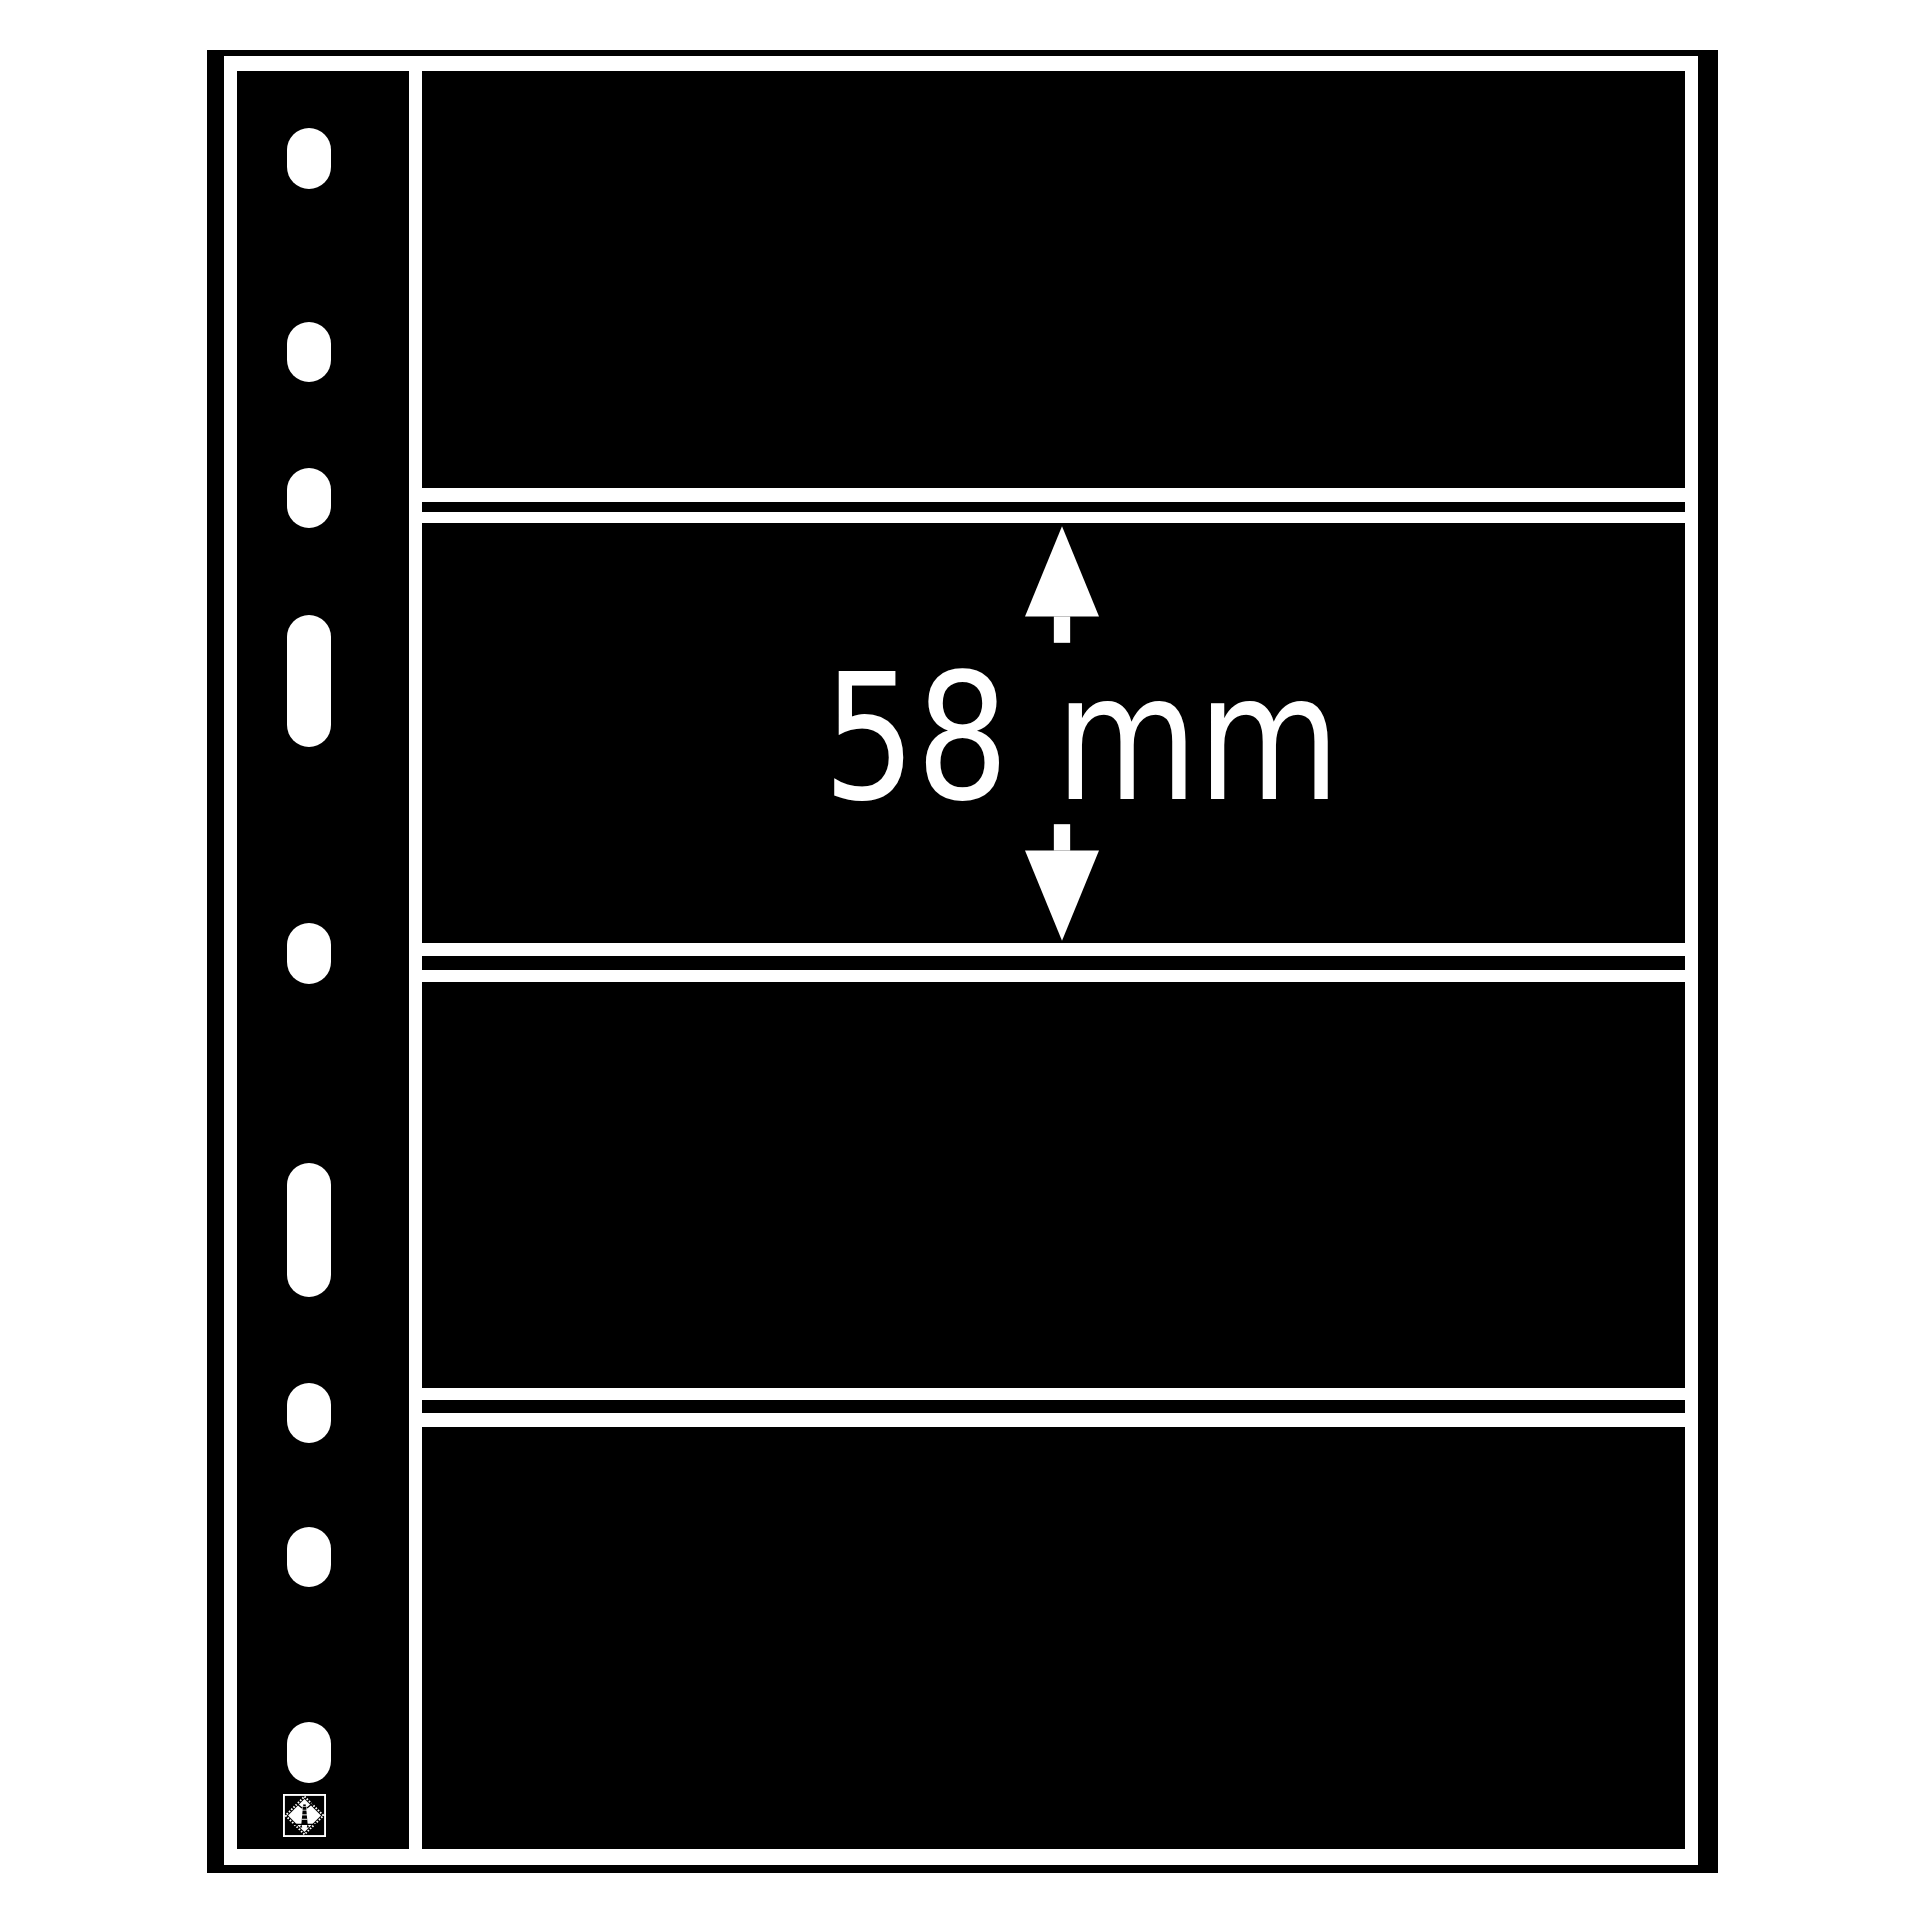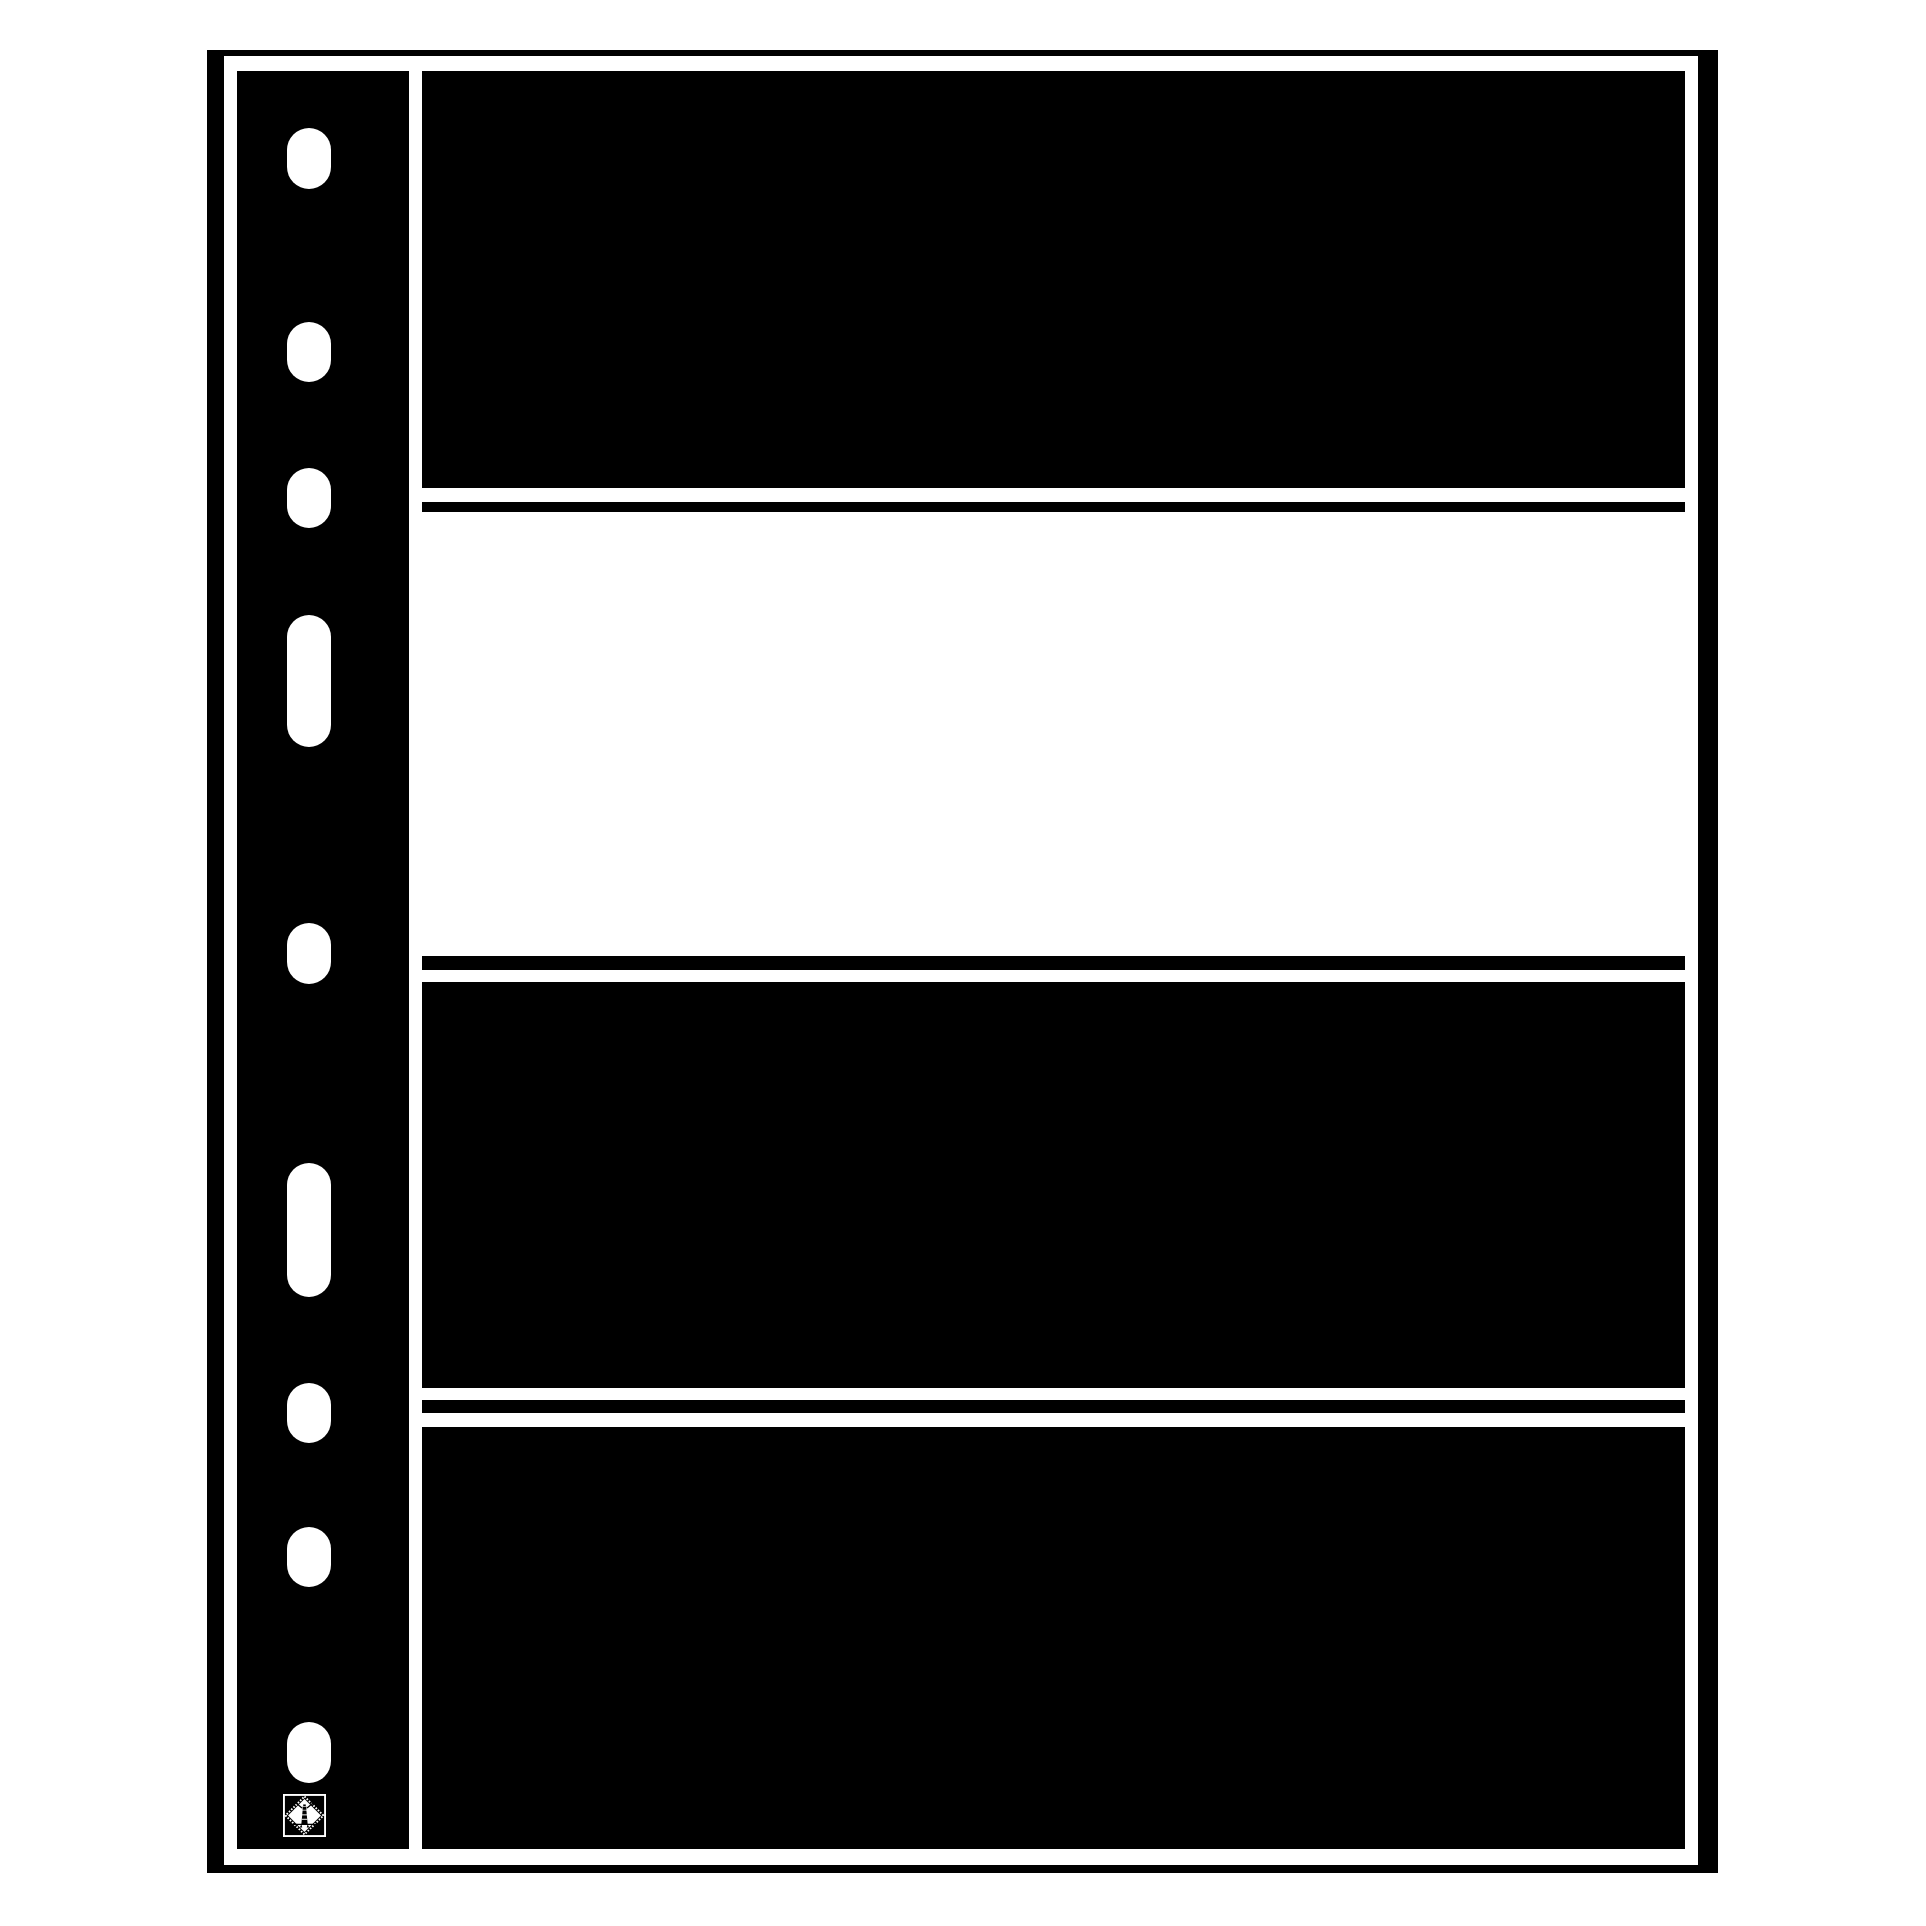--- a/index.html
+++ b/index.html
@@ -125,20 +125,35 @@
           <path d="M31,26 L37,26 L39,48 L29,48 Z" fill="#000000"></path>
           <line x1="30" y1="33" x2="38" y2="33" stroke="#ffffff" stroke-width="1.5"></line>
           <line x1="29.5" y1="40" x2="38.5" y2="40" stroke="#ffffff" stroke-width="1.5"></line>
           <path d="M29,48 L26.5,53 L30.5,53 Z" fill="#000000"></path>
           <path d="M39,48 L41.5,53 L37.5,53 Z" fill="#000000"></path>
         </svg>
       </div>
 
       <div class="pocket p1"></div>
 
+      <div class="pocket p2">
+        <svg class="arrow arrow-up" viewBox="0 0 118 186">
+          <polygon points="59,0 0,144 118,144" fill="#ffffff"></polygon>
+          <rect x="46" y="144" width="26" height="42" fill="#ffffff"></rect>
+        </svg>
+
+        <div class="measure-label">
+          <span class="scale">58 mm</span>
+        </div>
+
+        <svg class="arrow arrow-down" viewBox="0 0 118 186">
+          <rect x="46" y="0" width="26" height="42" fill="#ffffff"></rect>
+          <polygon points="59,186 0,42 118,42" fill="#ffffff"></polygon>
+        </svg>
+      </div>
 
       <div class="pocket p3"></div>
       <div class="pocket p4"></div>
 
       <div class="seam seam1"></div>
       <div class="seam seam2"></div>
       <div class="seam seam3"></div>
 
     </div>
   </div>

